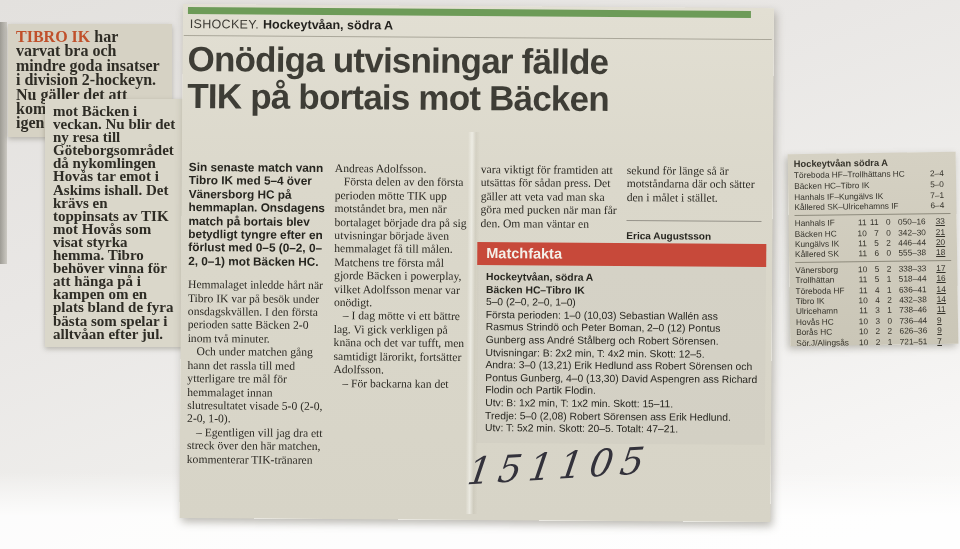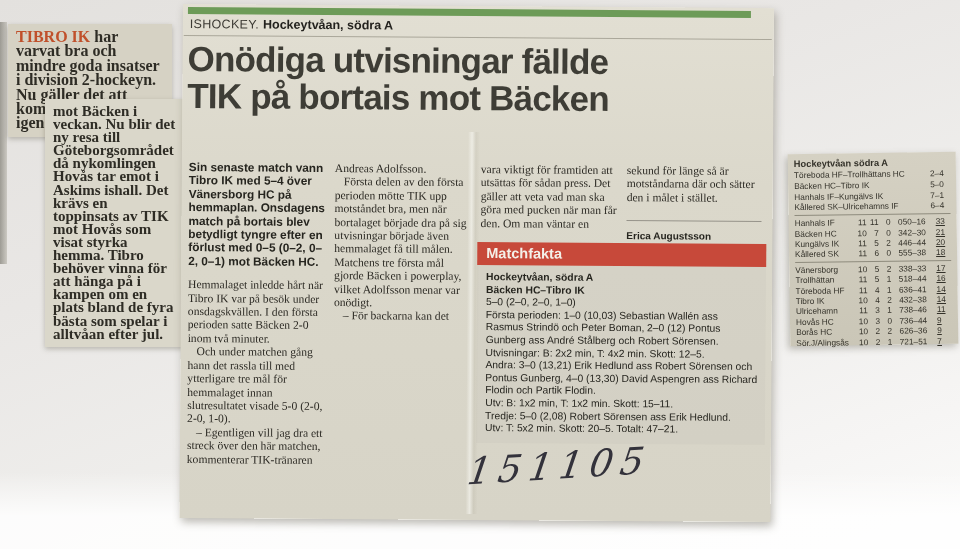--- a/index.html
+++ b/index.html
@@ -107,20 +107,21 @@
       <p class="bodyp">Hemmalaget inledde hårt när Tibro IK var på besök under onsdagskvällen. I den första perioden satte Bäcken 2-0 inom två minuter.</p>
           <p class="bodyp">Och under matchen gång hann det rassla till med ytterligare tre mål för hemmalaget innan slutresultatet visade 5-0 (2-0, 2-0, 1-0).</p>
           <p class="bodyp">– Egentligen vill jag dra ett streck över den här matchen, kommenterar TIK-tränaren</p>
         </div>
     </div>
 
     <div class="col col2">
 
     <p class="bodyp">Andreas Adolfsson.</p>
         <p class="bodyp">Första delen av den första perioden mötte TIK upp motståndet bra, men när bortalaget började dra på sig utvisningar började även hemmalaget få till målen. Matchens tre första mål gjorde Bäcken i powerplay, vilket Adolfsson menar var onödigt.</p>
+        <p class="bodyp">– I dag mötte vi ett bättre lag. Vi gick verkligen på knäna och det var tufft, men samtidigt lärorikt, fortsätter Adolfsson.</p>
         <p class="bodyp">– För backarna kan det</p>
       </div>
 
     <div class="col col3">
 
     <p class="bodyp">vara viktigt för framtiden att utsättas för sådan press. Det gäller att veta vad man ska göra med pucken när man får den. Om man väntar en</p>
       </div>
 
     <div class="col col4">
       <p class="bodyp">sekund för länge så är motståndarna där och sätter den i målet i stället.</p>

